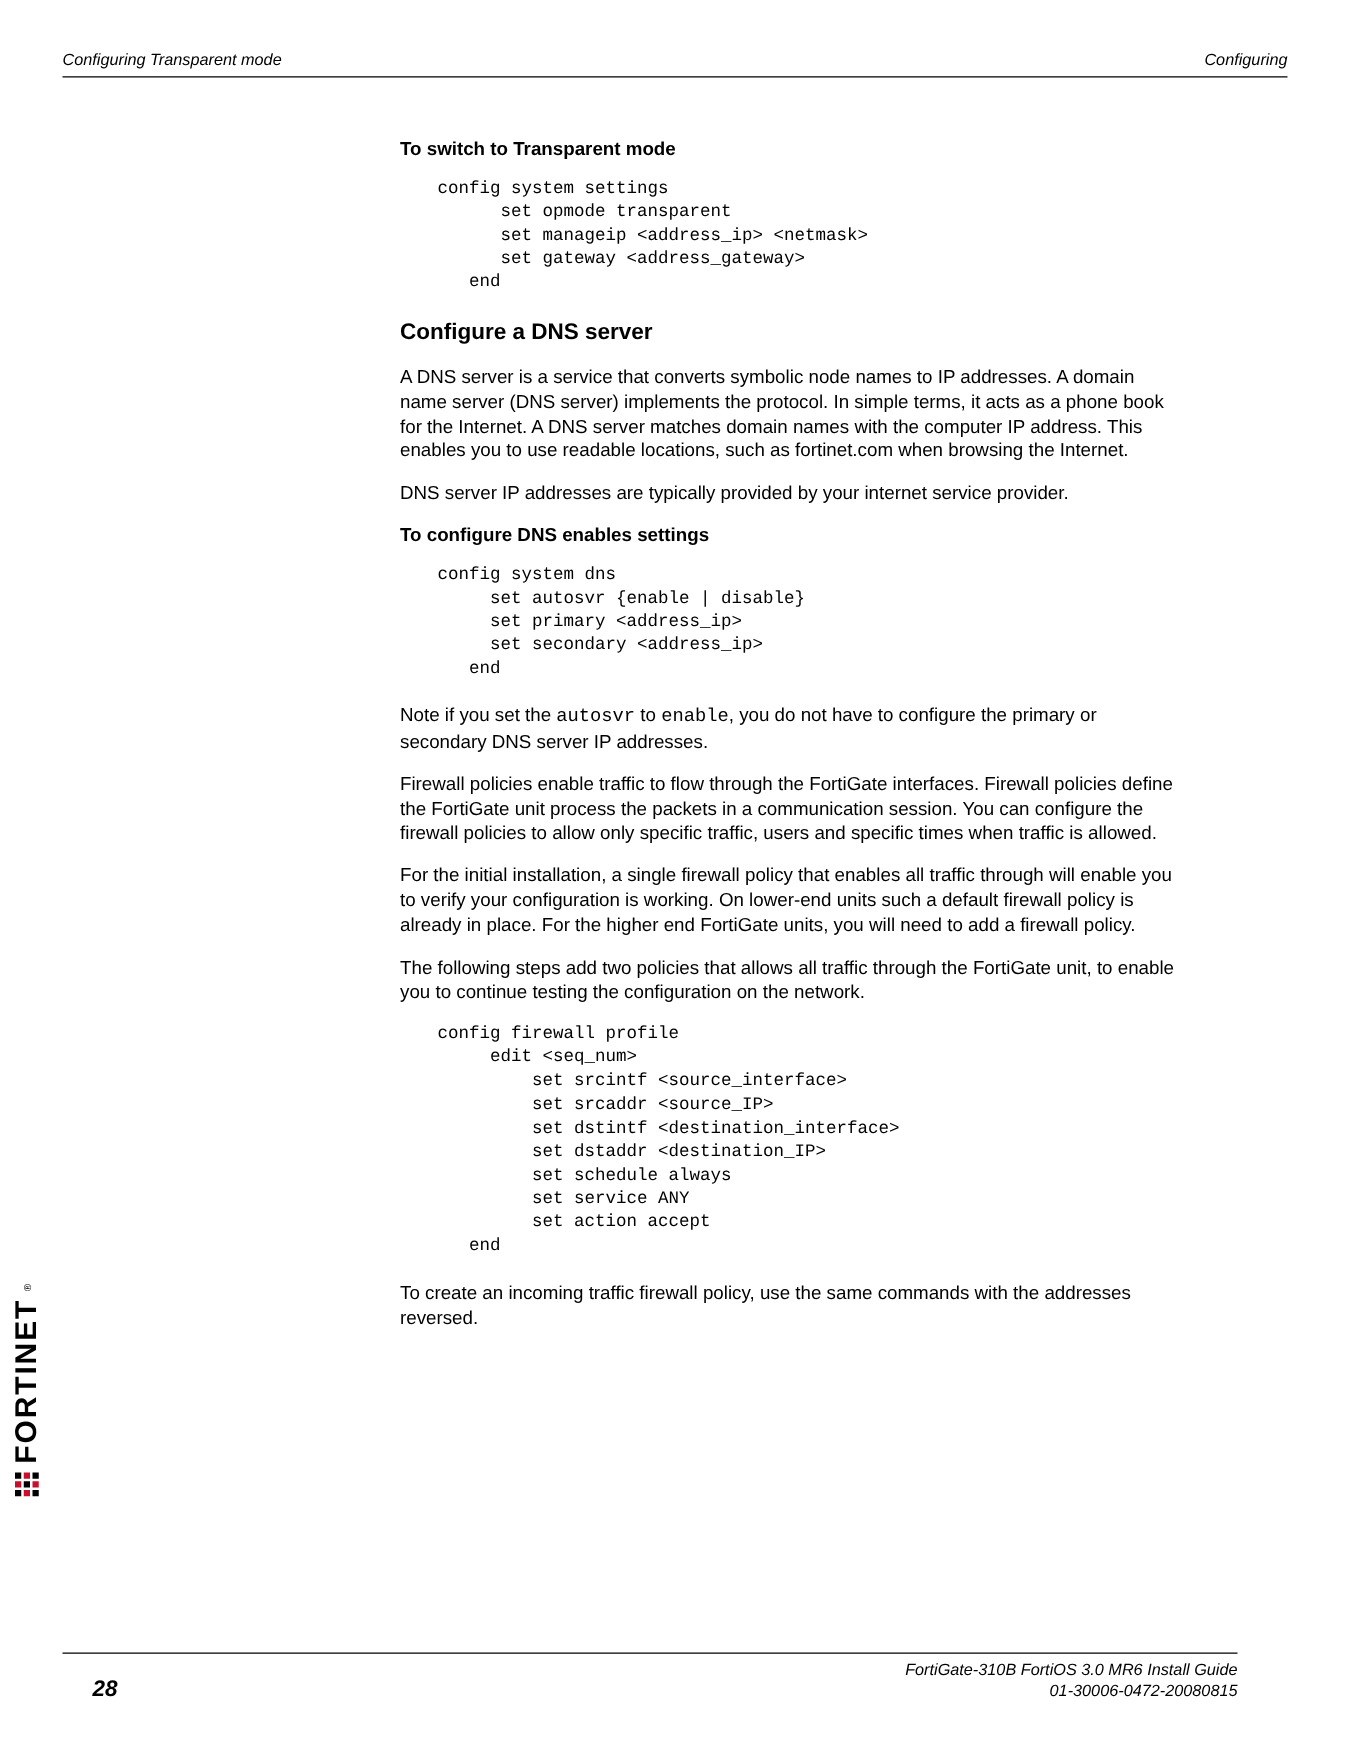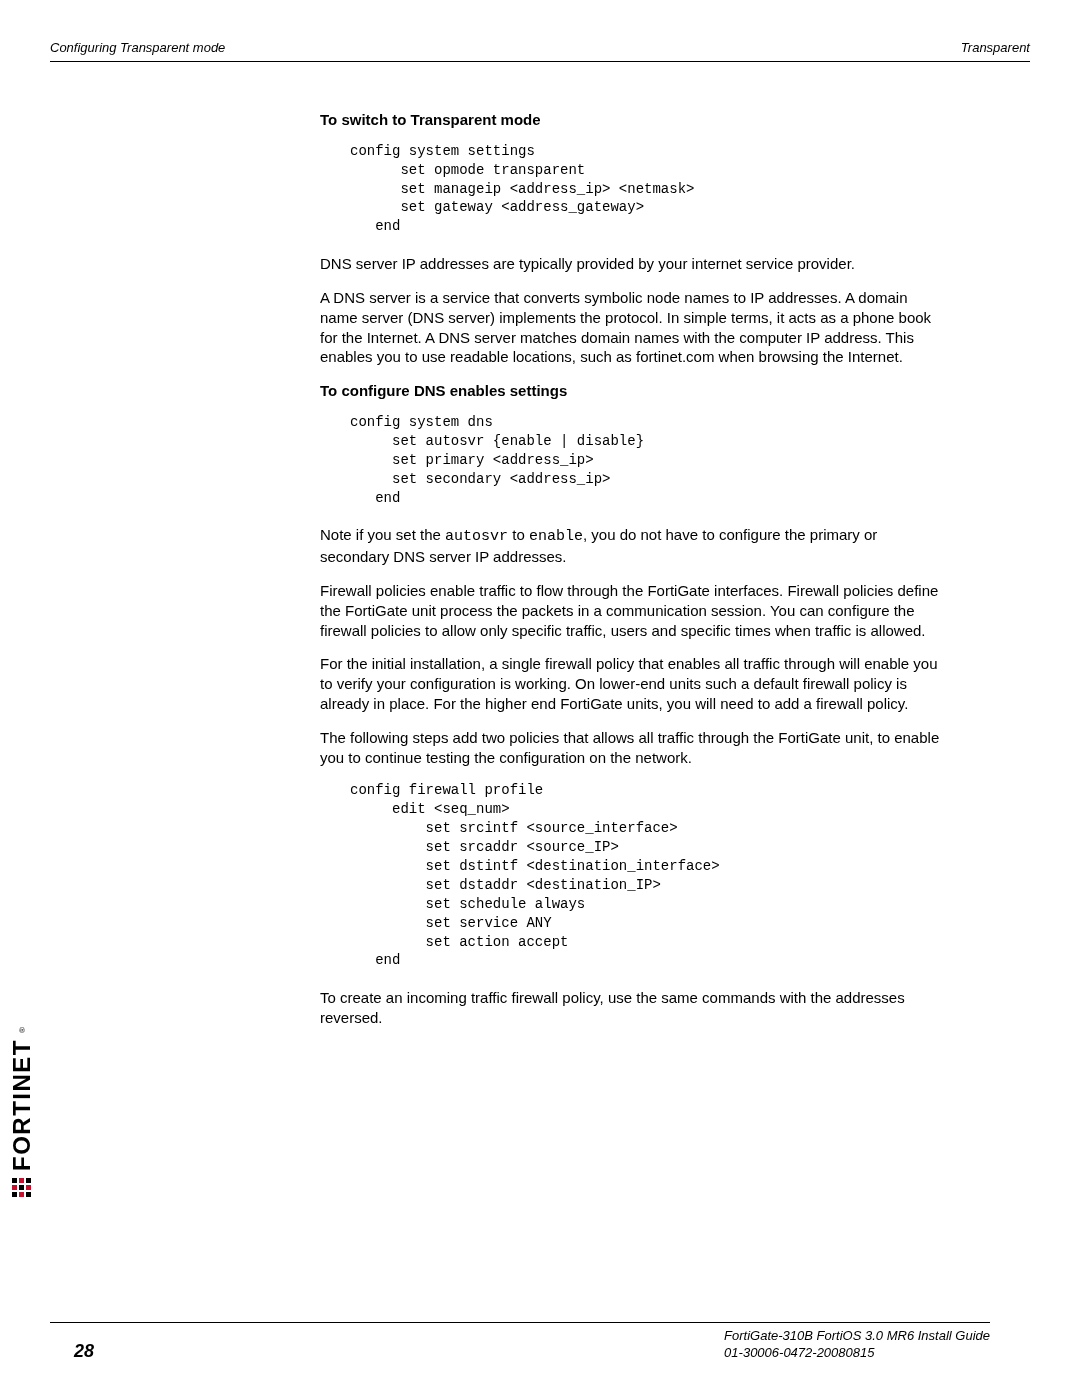--- a/index.html
+++ b/index.html
@@ -69,20 +69,21 @@
       justify-content: space-between;
       align-items: flex-end;
     }
     .footer .page-num {
       font-weight: bold;
       font-style: italic;
       font-size: 18px;
       margin-left: 24px;
     }
     .footer .doc-info {
+      text-align: right;
       font-style: italic;
       font-size: 13px;
       line-height: 1.3;
     }
     .side-logo {
       position: absolute;
       left: 36px;
       bottom: 200px;
       transform: rotate(-90deg);
       transform-origin: left bottom;
@@ -123,33 +124,34 @@
       vertical-align: super;
       font-weight: normal;
     }
   </style>
 </head>
 <body>
 
 <div class="page">
   <div class="header">
     <span>Configuring Transparent mode</span>
-    <span>Transparent</span>
+    <span>Configuring</span>
   </div>
 
   <div class="content">
     <div class="proc-title">To switch to Transparent mode</div>
     <div class="code">config system settings
       set opmode transparent
       set manageip &lt;address_ip&gt; &lt;netmask&gt;
       set gateway &lt;address_gateway&gt;
    end</div>
 
+    <h3 class="section">Configure a DNS server</h3>
+    <p class="body">A DNS server is a service that converts symbolic node names to IP addresses. A domain name server (DNS server) implements the protocol. In simple terms, it acts as a phone book for the Internet. A DNS server matches domain names with the computer IP address. This enables you to use readable locations, such as fortinet.com when browsing the Internet.</p>
     <p class="body">DNS server IP addresses are typically provided by your internet service provider.</p>
-    <p class="body">A DNS server is a service that converts symbolic node names to IP addresses. A domain name server (DNS server) implements the protocol. In simple terms, it acts as a phone book for the Internet. A DNS server matches domain names with the computer IP address. This enables you to use readable locations, such as fortinet.com when browsing the Internet.</p>
     <div class="proc-title">To configure DNS enables settings</div>
     <div class="code">config system dns
      set autosvr {enable | disable}
      set primary &lt;address_ip&gt;
      set secondary &lt;address_ip&gt;
    end</div>
     <p class="body">
       <span>Note if you set the </span><span class="inline-code">autosvr</span><span> to </span><span class="inline-code">enable</span><span>, you do not have to configure the primary or secondary DNS server IP addresses.</span>
     </p>
 

